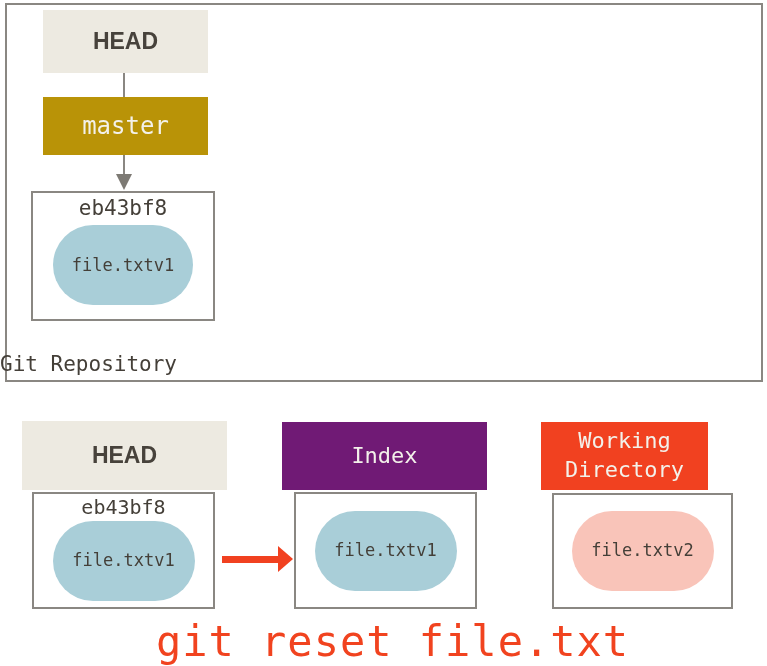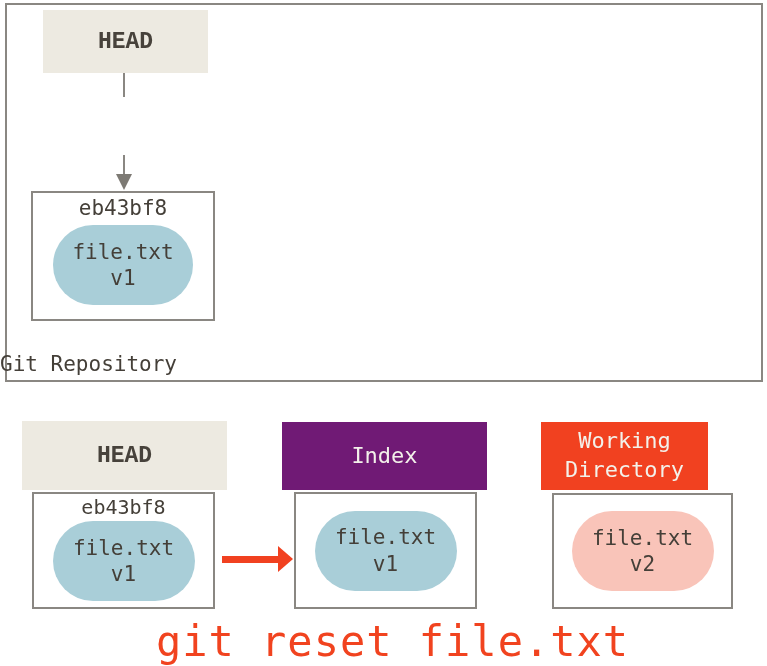--- a/index.html
+++ b/index.html
@@ -12,37 +12,37 @@
   .canvas { position: relative; width: 767px; height: 666px; background: #ffffff; overflow: hidden; }
   .abs { position: absolute; }
   .center { display: flex; align-items: center; justify-content: center; }
   .col-center { display: flex; flex-direction: column; align-items: center; justify-content: center; }
 
   
   .outer-box { left: 5px; top: 3px; width: 758px; height: 379px; border: 2px solid #8a8782; background: #ffffff; }
   .repo-label { left: 0; top: 352px; font-size: 21px; color: #443f38; }
 
   .head-box-top { left: 43px; top: 10px; width: 165px; height: 63px; background: #edeae1; }
-  .head-text { font-family: Liberation Mono, monospace; font-weight: bold; font-size: 23px; color: #47423b; }
+  .head-text { font-family: Liberation Sans, sans-serif; font-weight: bold; font-size: 23px; color: #47423b; }
 
   .connector-v { width: 2px; background: #8a8782; }
   .conn-head-master { left: 123px; top: 73px; height: 24px; }
   .conn-master-commit { left: 123px; top: 155px; height: 21px; }
   .arrowhead-down { left: 116px; top: 174px; width: 0; height: 0;
     border-left: 8px solid transparent; border-right: 8px solid transparent; border-top: 16px solid #7d7a74; }
 
   .master-box { left: 43px; top: 97px; width: 165px; height: 58px; background: #b99307; }
   .master-text { color: #f3f1ea; font-size: 24px; }
 
   .commit-box-top { left: 31px; top: 191px; width: 184px; height: 130px; border: 2px solid #8a8782; background: #ffffff;
     display: flex; flex-direction: column; align-items: center; padding-top: 3px; }
   .commit-id { font-size: 21px; color: #443f38; line-height: 1.2; }
 
-  .blob { border-radius: 42px; display: flex; flex-direction: column; align-items: center; justify-content: center;
-    font-size: 21px; line-height: 1.25; color: #443f38; }
+  .blob { border-radius: 42px; display: flex; flex-direction: row; align-items: center; justify-content: center;
+    font-size: 17px; line-height: 1.25; color: #443f38; }
   .blob-blue { background: #a9ced8; }
   .blob-pink { background: #f9c4b9; }
   .blob-top { width: 140px; height: 80px; margin-top: 4px; }
 
   
   .hdr { height: 69px; }
   .hdr-head { left: 22px; top: 421px; width: 205px; background: #edeae1; }
   .hdr-index { left: 282px; top: 422px; width: 205px; height: 68px; background: #701a75; }
   .hdr-wd { left: 541px; top: 422px; width: 167px; height: 68px; background: #f14120; }
   .hdr-light-text { color: #f3f1ea; font-size: 22px; line-height: 1.3; text-align: center; }
@@ -70,20 +70,23 @@
 <div class="canvas">
 
   <div class="abs outer-box"></div>
 
   <div class="abs head-box-top center">
     <span class="head-text">HEAD</span>
   </div>
 
   <div class="abs connector-v conn-head-master"></div>
 
+  <div class="abs master-box center">
+    <span class="master-text">master</span>
+  </div>
 
   <div class="abs connector-v conn-master-commit"></div>
   <div class="abs arrowhead-down"></div>
 
   <div class="abs commit-box-top">
     <span class="commit-id">eb43bf8</span>
     <div class="blob blob-blue blob-top">
       <span>file.txt</span>
       <span>v1</span>
     </div>

